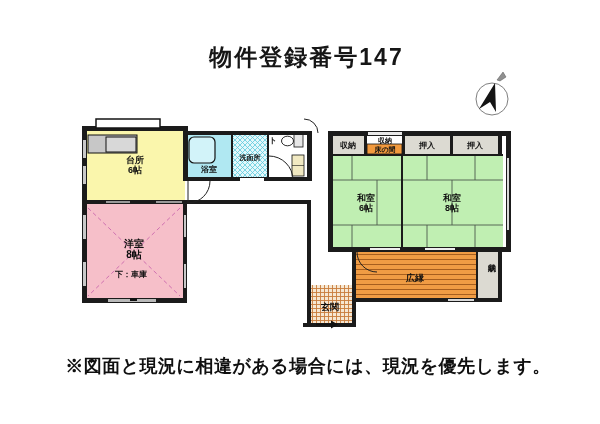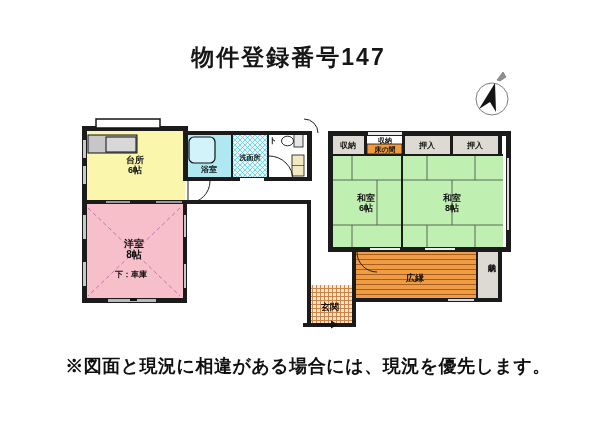--- a/index.html
+++ b/index.html
@@ -1,18 +1,18 @@
 <!DOCTYPE html>
 <html><head>
 <meta charset="utf-8">
 <style>
   html,body{margin:0;padding:0;background:#fff;}
   .page{position:relative;width:600px;height:424px;background:#ffffff;overflow:hidden;
         font-family:"Liberation Sans",sans-serif;color:#111;}
-  .title{position:absolute;top:42px;left:0;width:577px;text-align:center;
+  .title{position:absolute;top:42px;left:18px;width:577px;text-align:center;
          font-size:23px;font-weight:600;letter-spacing:2px;color:#161616;}
   .disclaimer{position:absolute;top:354px;left:0;width:600px;text-align:center;
          font-size:18px;font-weight:700;letter-spacing:.5px;color:#101010;margin-left:8px;}
   .plan-svg{position:absolute;left:0;top:0;}
   .v-label{position:absolute;left:482px;top:257px;width:14px;height:40px;
          writing-mode:vertical-rl;text-orientation:upright;font-size:8px;font-weight:700;
          letter-spacing:1px;color:#101010;}
   svg text{font-family:"Liberation Sans",sans-serif;font-weight:700;fill:#101010;}
 </style>
 </head>

